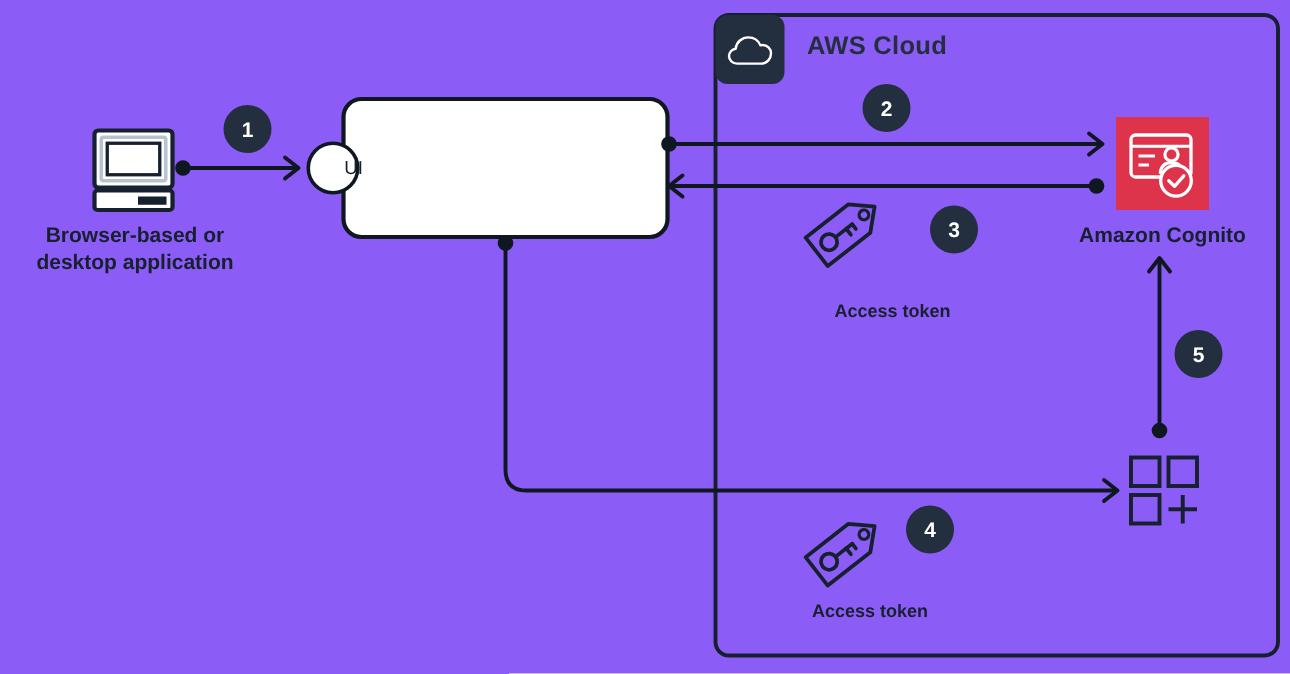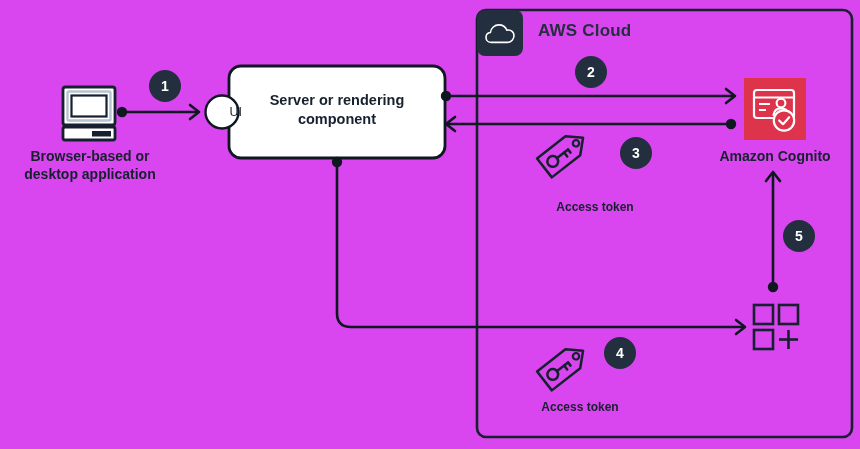--- a/index.html
+++ b/index.html
@@ -7,21 +7,21 @@
     padding: 0;
     background: #ffffff;
   }
   body {
     font-family: "Liberation Sans", sans-serif;
   }
   #diagram-root {
     position: relative;
     width: 860px;
     height: 449px;
-    background: #d946ef;
+    background: #8b5cf6;
     overflow: hidden;
   }
   #diagram-svg {
     position: absolute;
     left: 0;
     top: 0;
     width: 860px;
     height: 449px;
   }
   .lbl {
@@ -178,22 +178,20 @@
     <circle cx="636" cy="153" r="16" fill="#232F3E"></circle>
     <circle cx="620" cy="353" r="16" fill="#232F3E"></circle>
     <circle cx="799" cy="236" r="16" fill="#232F3E"></circle>
 
   </svg>
 
   <div class="aws-title" style="left:538px; top:21px;">AWS Cloud</div>
 
   <div class="ui-text" style="left:202px; top:105px; width:40px;">UI</div>
 
-  <div class="box-text" style="left:239px; top:91px; width:196px;">Server or rendering
-component</div>
 
   <div class="lbl lbl-md" style="left:0px; top:148px; width:180px;">Browser-based or
 desktop application</div>
 
   <div class="lbl lbl-md" style="left:695px; top:148px; width:160px;">Amazon Cognito</div>
 
 
   <div class="lbl lbl-sm" style="left:510px; top:200px; width:170px;">Access token</div>
 
   <div class="lbl lbl-sm" style="left:495px; top:400px; width:170px;">Access token</div>

